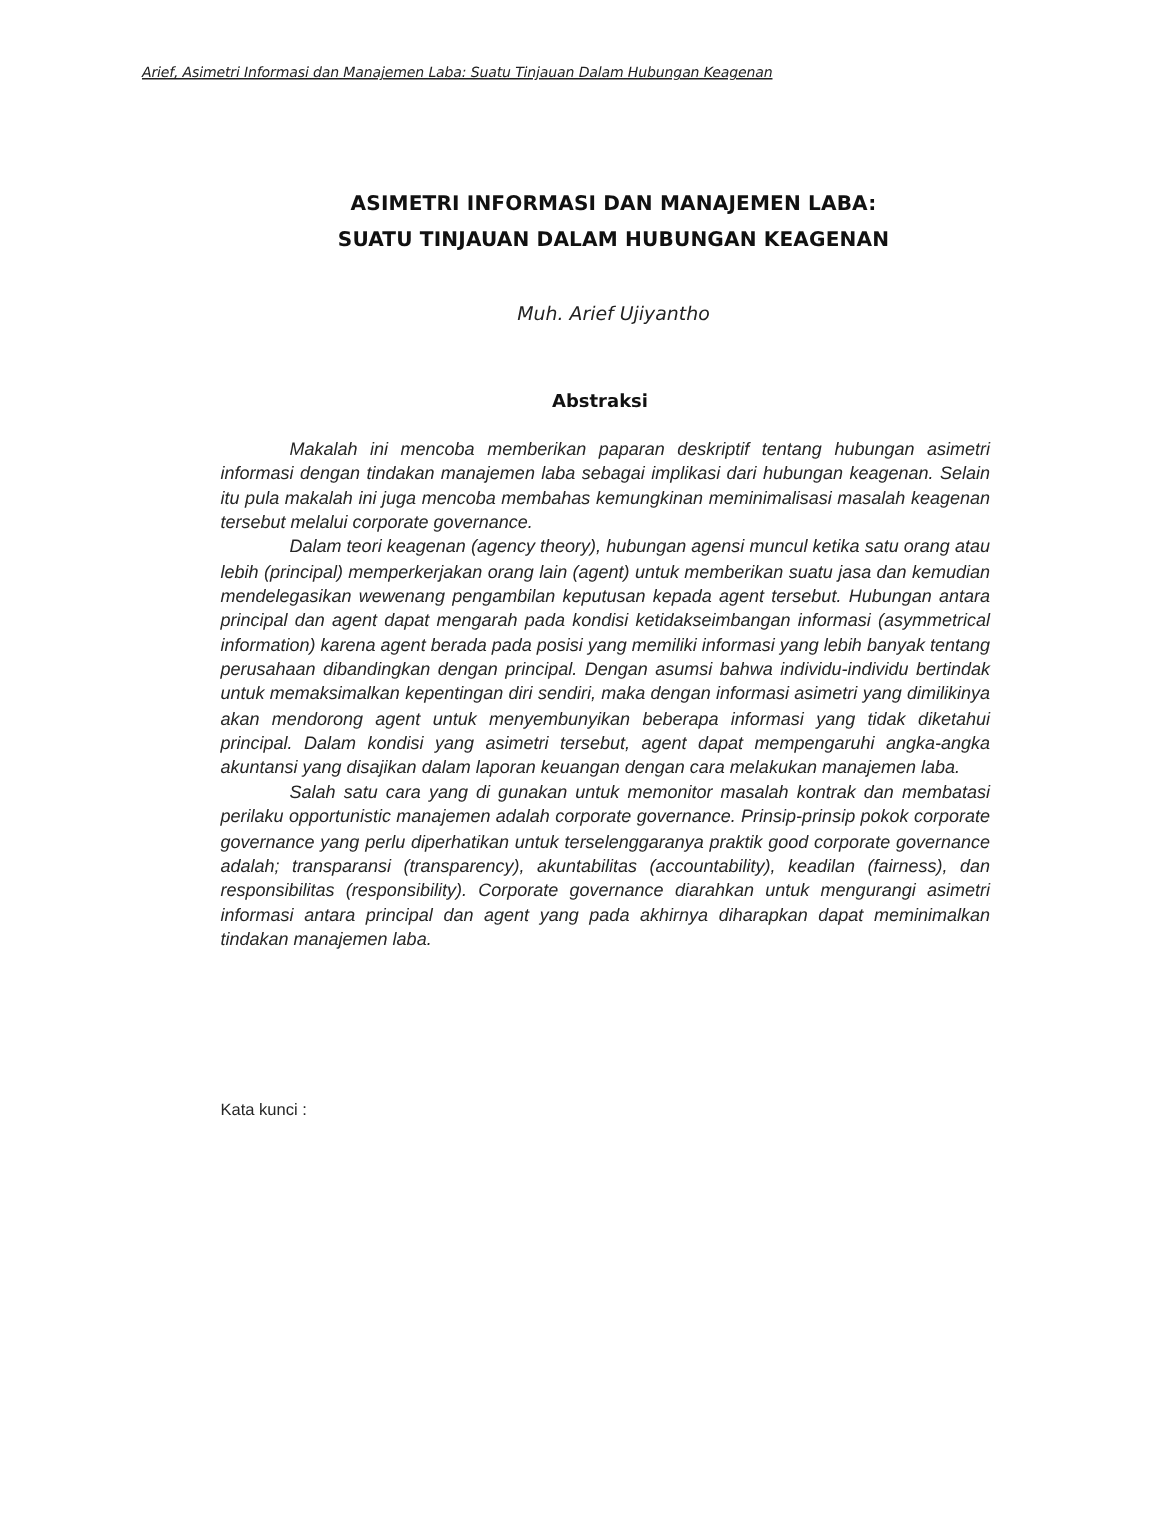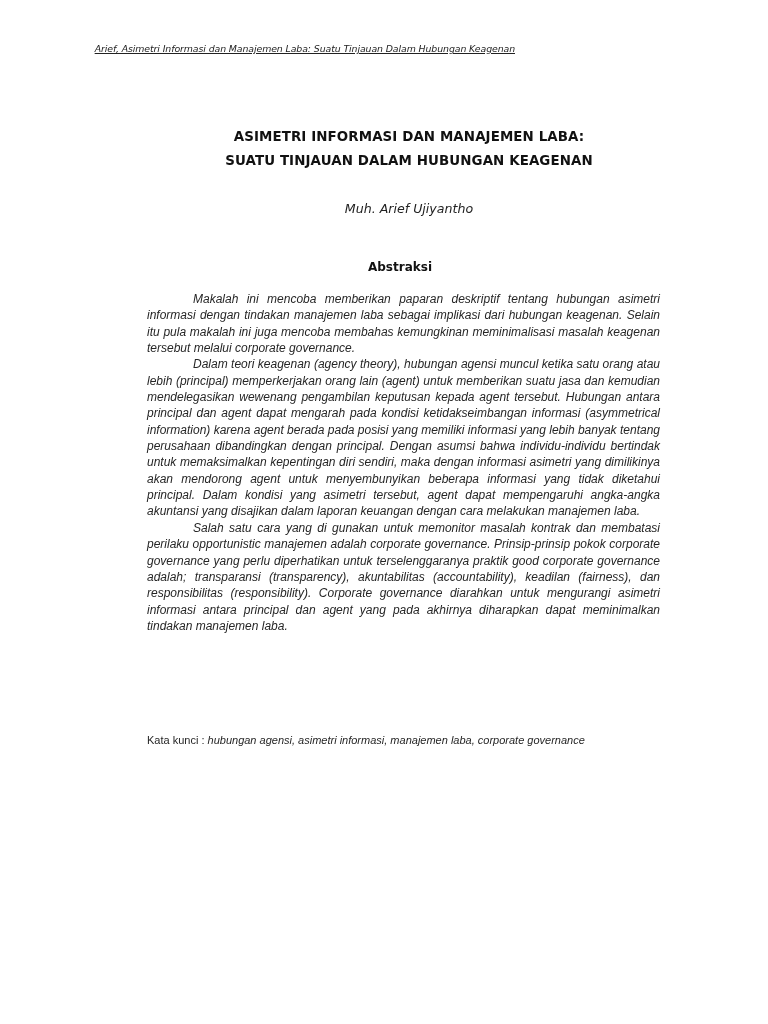--- a/index.html
+++ b/index.html
@@ -56,15 +56,14 @@
   <div class="abstract-heading">Abstraksi</div>
 
   <div class="abstract">
     <p>Makalah ini mencoba memberikan paparan deskriptif tentang hubungan asimetri informasi dengan tindakan manajemen laba sebagai implikasi dari hubungan keagenan. Selain itu pula makalah ini juga mencoba membahas kemungkinan meminimalisasi masalah keagenan tersebut melalui corporate governance.</p>
     <p>Dalam teori keagenan (agency theory), hubungan agensi muncul ketika satu orang atau lebih (principal) memperkerjakan orang lain (agent) untuk memberikan suatu jasa dan kemudian mendelegasikan wewenang pengambilan keputusan kepada agent tersebut. Hubungan antara principal dan agent dapat mengarah pada kondisi ketidakseimbangan informasi (asymmetrical information) karena agent berada pada posisi yang memiliki informasi yang lebih banyak tentang perusahaan dibandingkan dengan principal. Dengan asumsi bahwa individu-individu bertindak untuk memaksimalkan kepentingan diri sendiri, maka dengan informasi asimetri yang dimilikinya akan mendorong agent untuk menyembunyikan beberapa informasi yang tidak diketahui principal. Dalam kondisi yang asimetri tersebut, agent dapat mempengaruhi angka-angka akuntansi yang disajikan dalam laporan keuangan dengan cara melakukan manajemen laba.</p>
     <p>Salah satu cara yang di gunakan untuk memonitor masalah kontrak dan membatasi perilaku opportunistic manajemen adalah corporate governance. Prinsip-prinsip pokok corporate governance yang perlu diperhatikan untuk terselenggaranya praktik good corporate governance adalah; transparansi (transparency), akuntabilitas (accountability), keadilan (fairness), dan responsibilitas (responsibility). Corporate governance diarahkan untuk mengurangi asimetri informasi antara principal dan agent yang pada akhirnya diharapkan dapat meminimalkan tindakan manajemen laba.</p>
   </div>
 
   <div class="keywords">
     <span class="kw-label">Kata kunci : </span>
-    <span class="kw-values">hubungan agensi, asimetri informasi, manajemen laba, corporate governance</span>
   </div>
 </div>
 
 </body></html>

